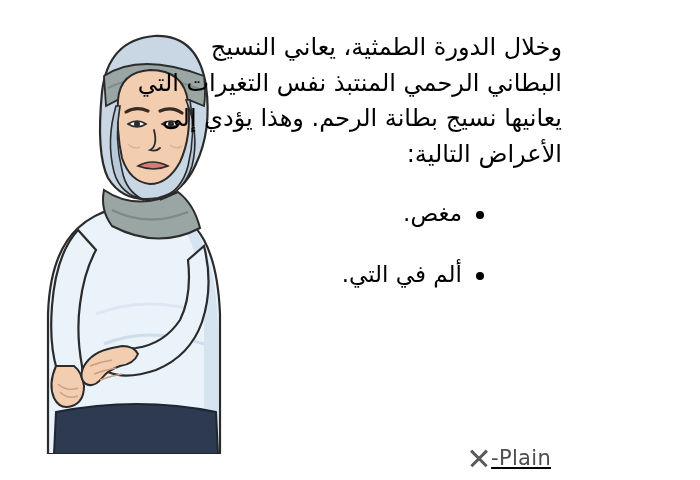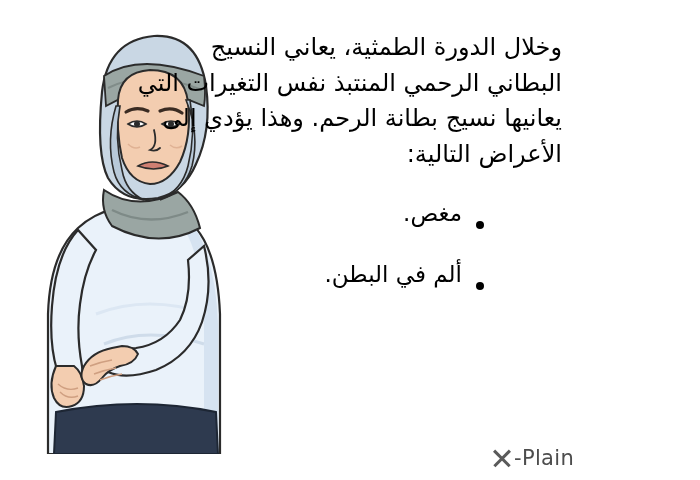--- a/index.html
+++ b/index.html
@@ -52,21 +52,21 @@
   }
   .bullet-list {
     list-style: none;
     margin: 0;
     padding: 0;
     direction: rtl;
   }
   .bullet-item {
     display: flex;
     flex-direction: row;
-    align-items: flex-end;
+    align-items: flex-start;
     justify-content: flex-start;
     margin-bottom: 30px;
     padding-right: 78px;
   }
   .bullet-dot {
     width: 8px;
     height: 8px;
     background: #000;
     border-radius: 50%;
     margin-top: 13px;
@@ -75,26 +75,27 @@
   }
   .bullet-text {
     font-size: 23px;
     line-height: 1.35;
     color: #000;
   }
 
   
   .logo {
     position: absolute;
-    right: 6px;
+    right: 29px;
     bottom: 10px;
     display: flex;
     flex-direction: row;
     align-items: center;
     direction: ltr;
+    text-decoration: underline;
   }
   .logo-x {
     position: relative;
     width: 22px;
     height: 22px;
     margin-right: 1px;
   }
   .logo-x span {
     position: absolute;
     left: 0; top: 10px;
@@ -175,21 +176,21 @@
   <div class="text-col">
     <p class="paragraph">وخلال الدورة الطمثية، يعاني النسيج البطاني الرحمي المنتبذ نفس التغيرات التي يعانيها نسيج بطانة الرحم. وهذا يؤدي إلى الأعراض التالية:</p>
 
     <ul class="bullet-list">
       <li class="bullet-item">
         <span class="bullet-dot"></span>
         <span class="bullet-text">مغص.</span>
       </li>
       <li class="bullet-item">
         <span class="bullet-dot"></span>
-        <span class="bullet-text">ألم في البطن.</span>
+        <span class="bullet-text">ألم في التي.</span>
       </li>
     </ul>
   </div>
 
   <div class="logo">
     <span class="logo-x">
       <span class="a"></span>
         <span class="b"></span>
     </span>
     <span class="logo-text">-Plain</span>

